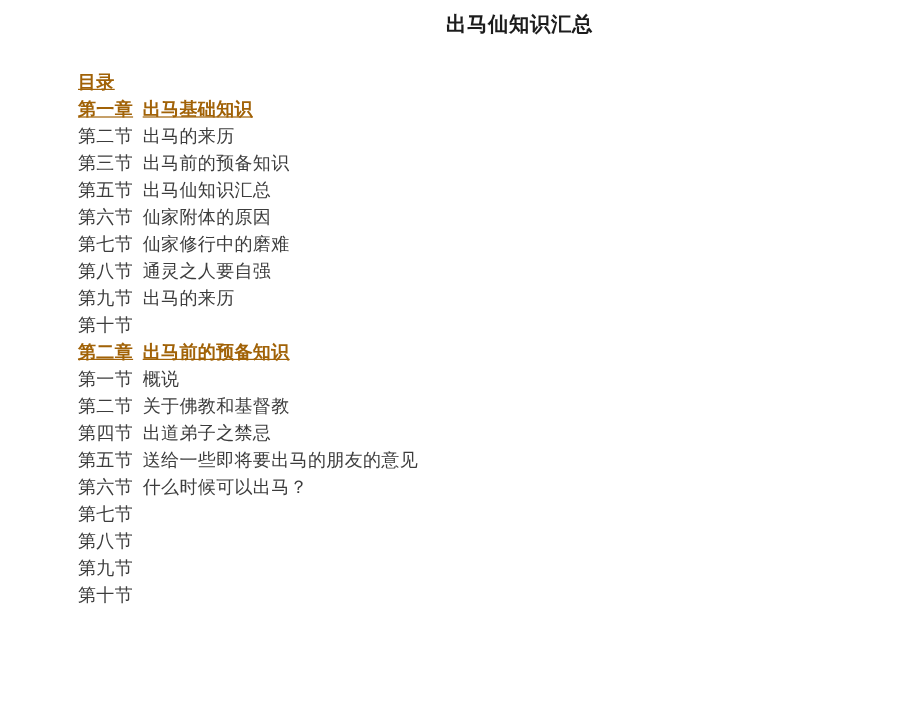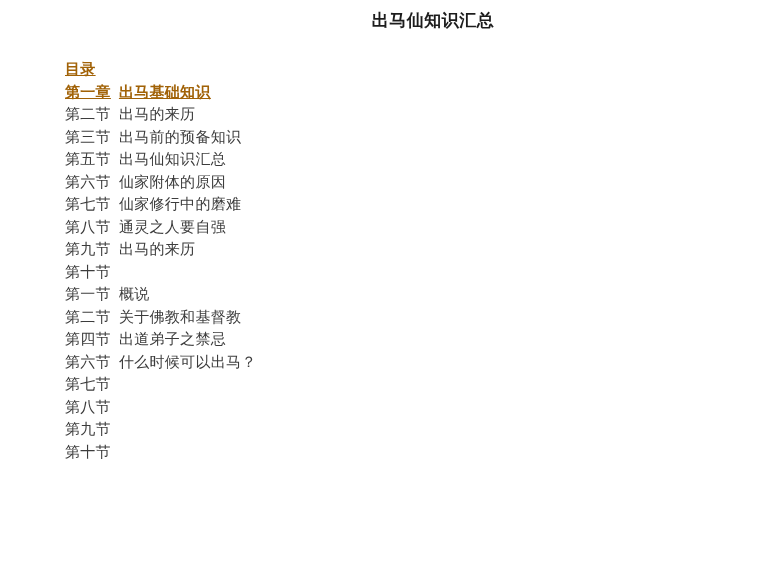--- a/index.html
+++ b/index.html
@@ -57,21 +57,23 @@
     <div class="toc-row bold"><span>目录</span><span class="sec-title"></span></div>
     <div class="toc-row bold"><span>第一章</span><span class="sec-title">出马基础知识</span></div>
     <div class="toc-row"><span>第二节</span><span class="sec-title">出马的来历</span></div>
     <div class="toc-row"><span>第三节</span><span class="sec-title">出马前的预备知识</span></div>
     <div class="toc-row"><span>第五节</span><span class="sec-title">出马仙知识汇总</span></div>
     <div class="toc-row"><span>第六节</span><span class="sec-title">仙家附体的原因</span></div>
     <div class="toc-row"><span>第七节</span><span class="sec-title">仙家修行中的磨难</span></div>
     <div class="toc-row"><span>第八节</span><span class="sec-title">通灵之人要自强</span></div>
     <div class="toc-row"><span>第九节</span><span class="sec-title">出马的来历</span></div>
     <div class="toc-row"><span>第十节</span><span class="sec-title"></span></div>
+    <div class="toc-row bold"><span>第二章</span><span class="sec-title">出马前的预备知识</span></div>
     <div class="toc-row"><span>第一节</span><span class="sec-title">概说</span></div>
     <div class="toc-row"><span>第二节</span><span class="sec-title">关于佛教和基督教</span></div>
     <div class="toc-row"><span>第四节</span><span class="sec-title">出道弟子之禁忌</span></div>
+    <div class="toc-row"><span>第五节</span><span class="sec-title">送给一些即将要出马的朋友的意见</span></div>
     <div class="toc-row"><span>第六节</span><span class="sec-title">什么时候可以出马？</span></div>
     <div class="toc-row"><span>第七节</span><span class="sec-title"></span></div>
     <div class="toc-row"><span>第八节</span><span class="sec-title"></span></div>
     <div class="toc-row"><span>第九节</span><span class="sec-title"></span></div>
     <div class="toc-row"><span>第十节</span><span class="sec-title"></span></div>
   </div>
 
 </body></html>

